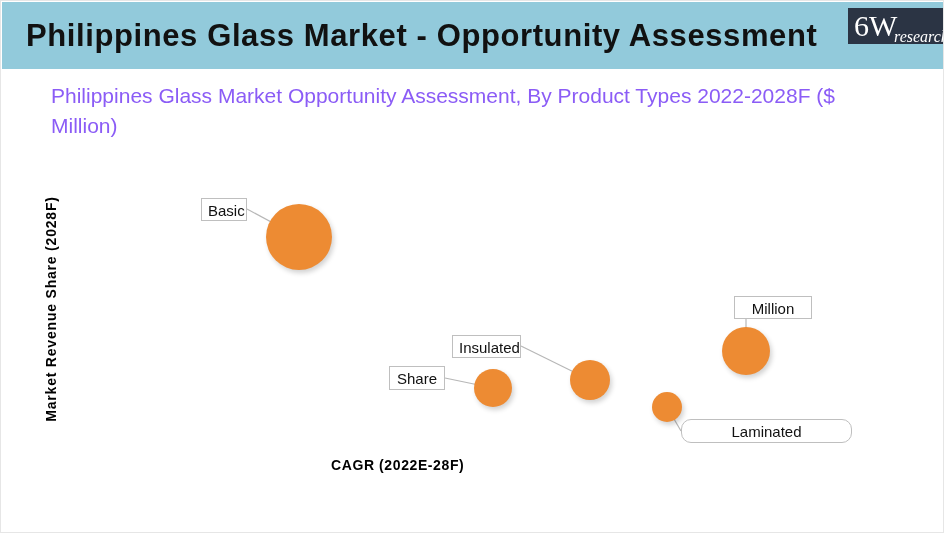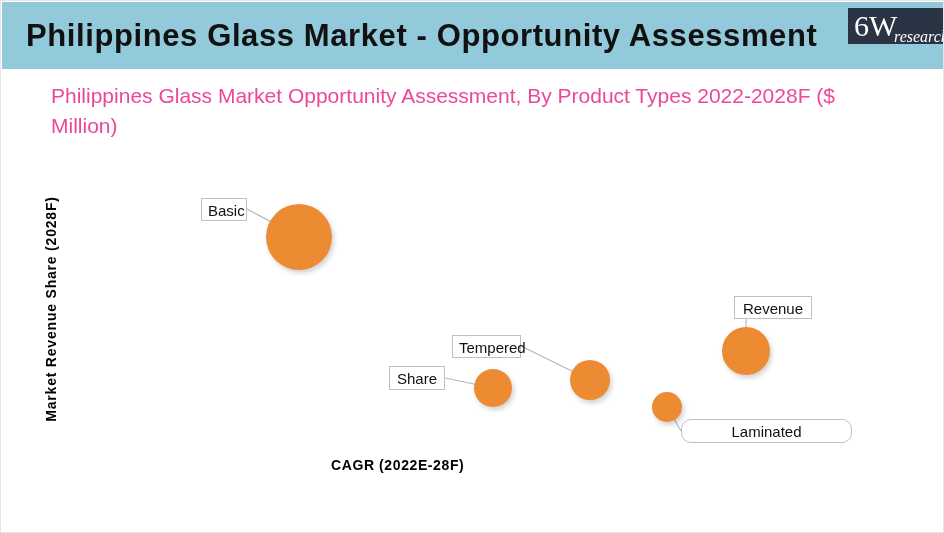--- a/index.html
+++ b/index.html
@@ -71,21 +71,21 @@
     color: #ffffff;
   }
   
   #subtitle {
     position: absolute;
     left: 50px;
     top: 80px;
     width: 810px;
     font-size: 21px;
     line-height: 30px;
-    color: #ec4899;
+    color: #8b5cf6;
     font-family: "Liberation Sans", sans-serif;
   }
   
   #plot {
     position: absolute;
     left: 0;
     top: 0;
     width: 944px;
     height: 533px;
   }
@@ -173,20 +173,20 @@
 
     <div id="bubble-layer">
         <div class="bubble" title="Basic" style="left: 265px; top: 203px; width: 66px; height: 66px; background: rgb(237, 139, 51);"></div>
         <div class="bubble" title="Insulated" style="left: 569px; top: 359px; width: 40px; height: 40px; background: rgb(237, 139, 51);"></div>
         <div class="bubble" title="Others" style="left: 473px; top: 368px; width: 38px; height: 38px; background: rgb(237, 139, 51);"></div>
         <div class="bubble" title="Laminated" style="left: 651px; top: 391px; width: 30px; height: 30px; background: rgb(237, 139, 51);"></div>
         <div class="bubble" title="Tempered" style="left: 721px; top: 326px; width: 48px; height: 48px; background: rgb(237, 139, 51);"></div>
       </div>
     <div id="callout-layer">
         <div class="callout" style="left: 200px; top: 197px; width: 46px; height: 23px;">Basic</div>
-        <div class="callout" style="left: 451px; top: 334px; width: 69px; height: 23px;">Tempered</div>
+        <div class="callout" style="left: 451px; top: 334px; width: 69px; height: 23px;">Insulated</div>
         <div class="callout" style="left: 388px; top: 365px; width: 56px; height: 24px;">Share</div>
         <div class="callout" style="left: 680px; top: 418px; width: 171px; height: 24px; border-radius: 10px;">Laminated</div>
-        <div class="callout" style="left: 733px; top: 295px; width: 78px; height: 23px;">Revenue</div>
+        <div class="callout" style="left: 733px; top: 295px; width: 78px; height: 23px;">Million</div>
       </div>
 
   </div>
 </div>
 
 </body></html>

